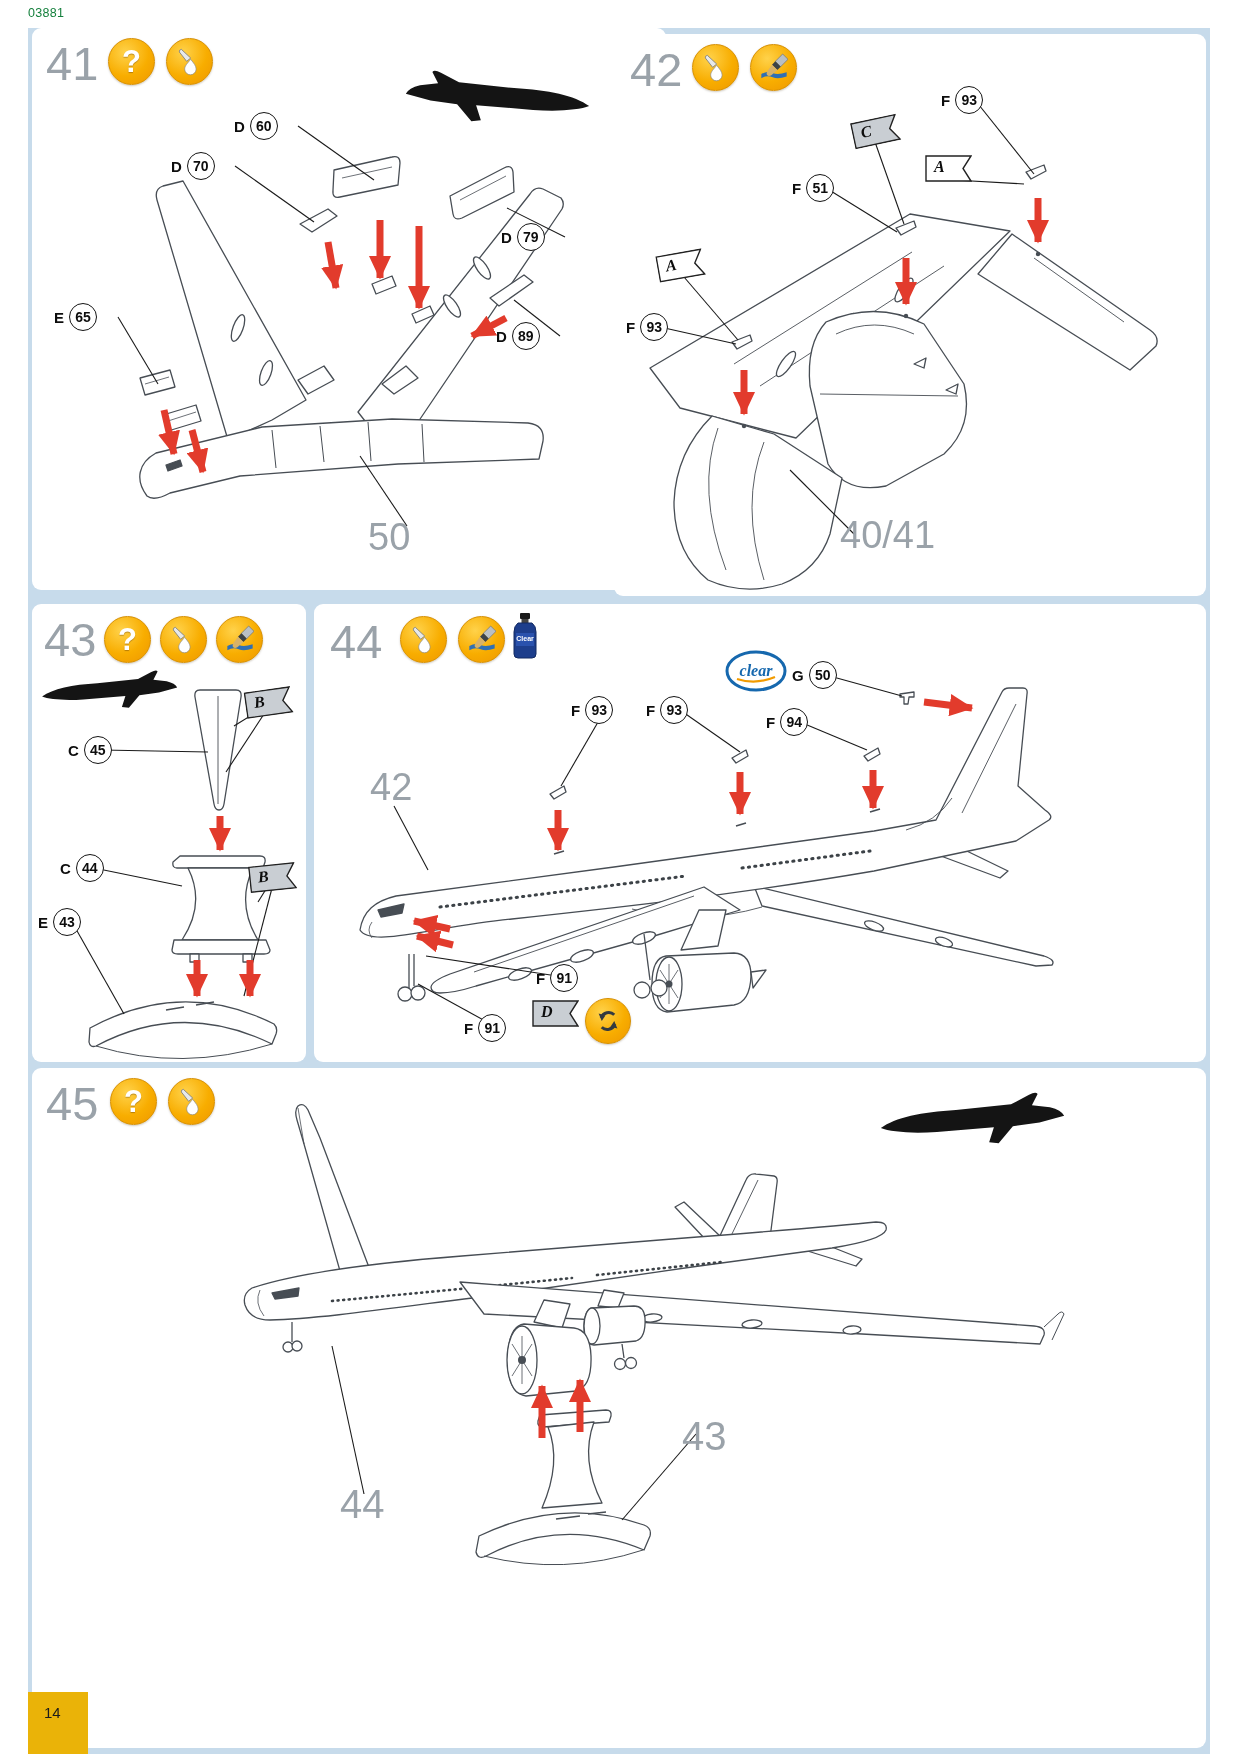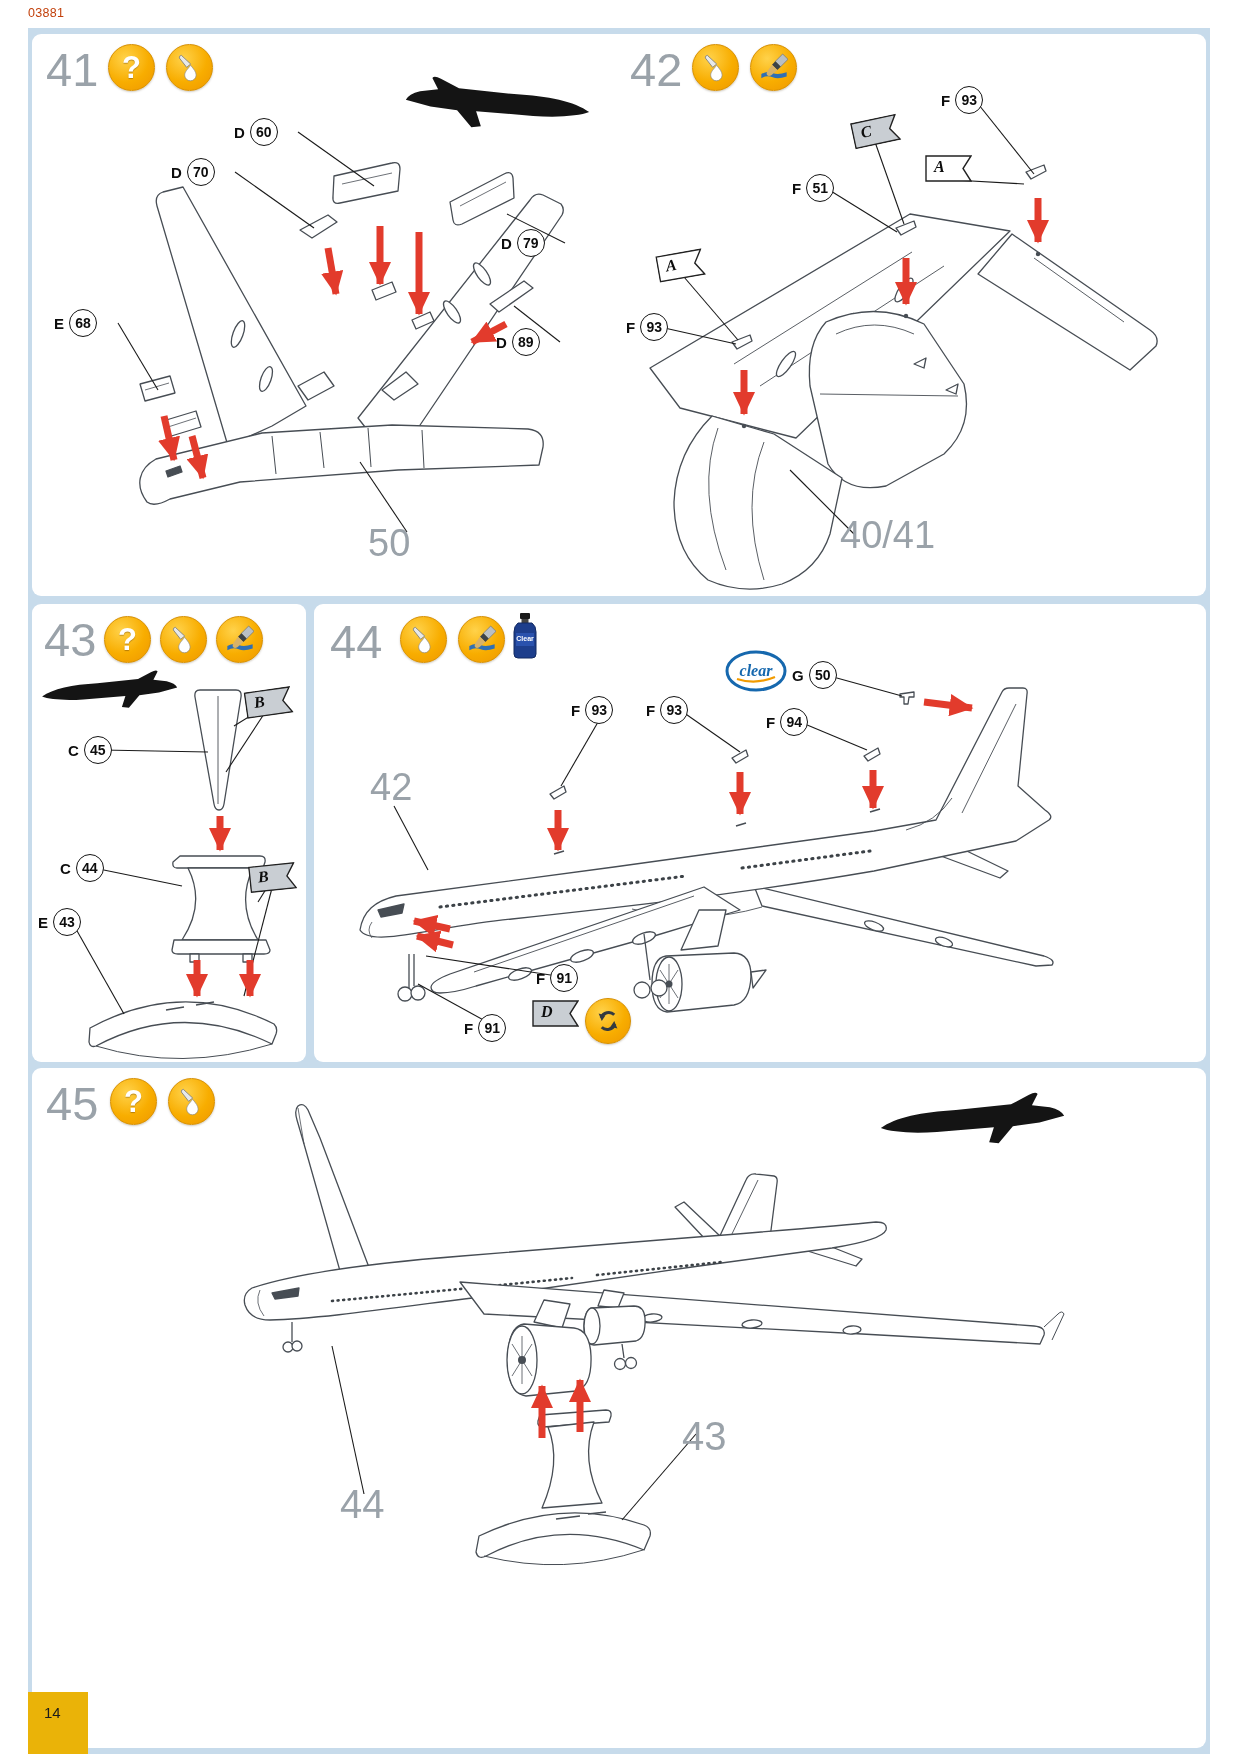--- a/index.html
+++ b/index.html
@@ -1,18 +1,18 @@
 <!DOCTYPE html>
 <html><head>
 <meta charset="utf-8">
 <style>
   *{margin:0;padding:0;box-sizing:border-box}
   body{font-family:"Liberation Sans",sans-serif;background:#e8e8e8}
   .page{position:relative;width:1240px;height:1754px;background:#ffffff;margin:0 auto;overflow:hidden}
-  .page-code{position:absolute;left:28px;top:6px;font-size:12.5px;color:#c2410c;letter-spacing:.3px}
+  .page-code{position:absolute;left:28px;top:6px;font-size:12.5px;color:#15803d;letter-spacing:.3px}
   .blue-field{position:absolute;left:28px;top:28px;width:1182px;height:1726px;background:#c7dbeb}
   .panel{position:absolute;background:#fff;border-radius:9px}
   .drawing{position:absolute;left:0;top:0;width:100%;height:100%}
   .stepnum{position:absolute;font-size:47px;line-height:1;color:#9aa2a9;font-weight:400}
   .iconc{position:absolute;width:47px;height:47px;border-radius:50%;
          background:radial-gradient(circle at 36% 30%,#ffd24a 0%,#f8ad00 55%,#ee9700 100%);
          border:1px solid #d68f00;display:flex;align-items:center;justify-content:center;
          box-shadow:0 1px 2px rgba(60,40,0,.25)}
   .qmark{color:#fff;font-size:31px;font-weight:700;text-shadow:0 1px 1px rgba(90,50,0,.4)}
   .callout{position:absolute;display:flex;align-items:center;gap:5px;height:28px}
@@ -35,21 +35,21 @@
   .pagenum{position:absolute;left:16px;top:12px;font-size:15px;color:#1c1c1c}
 </style>
 </head>
 <body>
 
 <div class="page">
   <div class="page-code">03881</div>
 
   <div class="blue-field">
 
-    <section class="panel" style="left:4px;top:6px;width:634px;height:562px">
+    <section class="panel" style="left:4px;top:0;width:634px;height:562px">
       <svg class="drawing" viewBox="0 0 574 562">
         <defs>
           <marker id="ar41" markerWidth="3.6" markerHeight="3.2" refX="3.2" refY="1.6" orient="auto">
             <path d="M0,0 L3.4,1.6 L0,3.2 Z" fill="#e23b2c"></path>
           </marker>
         </defs>
         <g transform="translate(530,42) scale(-0.95,0.95)">
           <path d="M3,38 C18,27 46,21 82,19 L140,13 L159,3 Q166,-1 168,2 L162,14 L181,16 Q193,19 196,25 L170,32 L142,36 L127,54 L117,53 L122,37 L62,42 C36,44 13,42 3,38 Z" fill="#141414"></path>
         </g>
         <g fill="#fff" stroke="#474d54" stroke-width="1.3" stroke-linejoin="round">
@@ -113,21 +113,21 @@
       <div class="callout" style="left:469px;top:195px">
         <span class="pfx">D</span>
         <span class="circ">79</span>
       </div>
       <div class="callout" style="left:464px;top:294px">
         <span class="pfx">D</span>
         <span class="circ">89</span>
       </div>
       <div class="callout" style="left:22px;top:275px">
         <span class="pfx">E</span>
-        <span class="circ">68</span>
+        <span class="circ">65</span>
       </div>
       <span class="reflabel" style="left:336px;top:490px">50</span>
     </section>
 
     <section class="panel" style="left:586px;top:6px;width:592px;height:562px">
       <svg class="drawing" viewBox="0 0 592 562">
         <defs>
           <marker id="ar42" markerWidth="3.6" markerHeight="3.2" refX="3.2" refY="1.6" orient="auto">
             <path d="M0,0 L3.4,1.6 L0,3.2 Z" fill="#e23b2c"></path>
           </marker>

